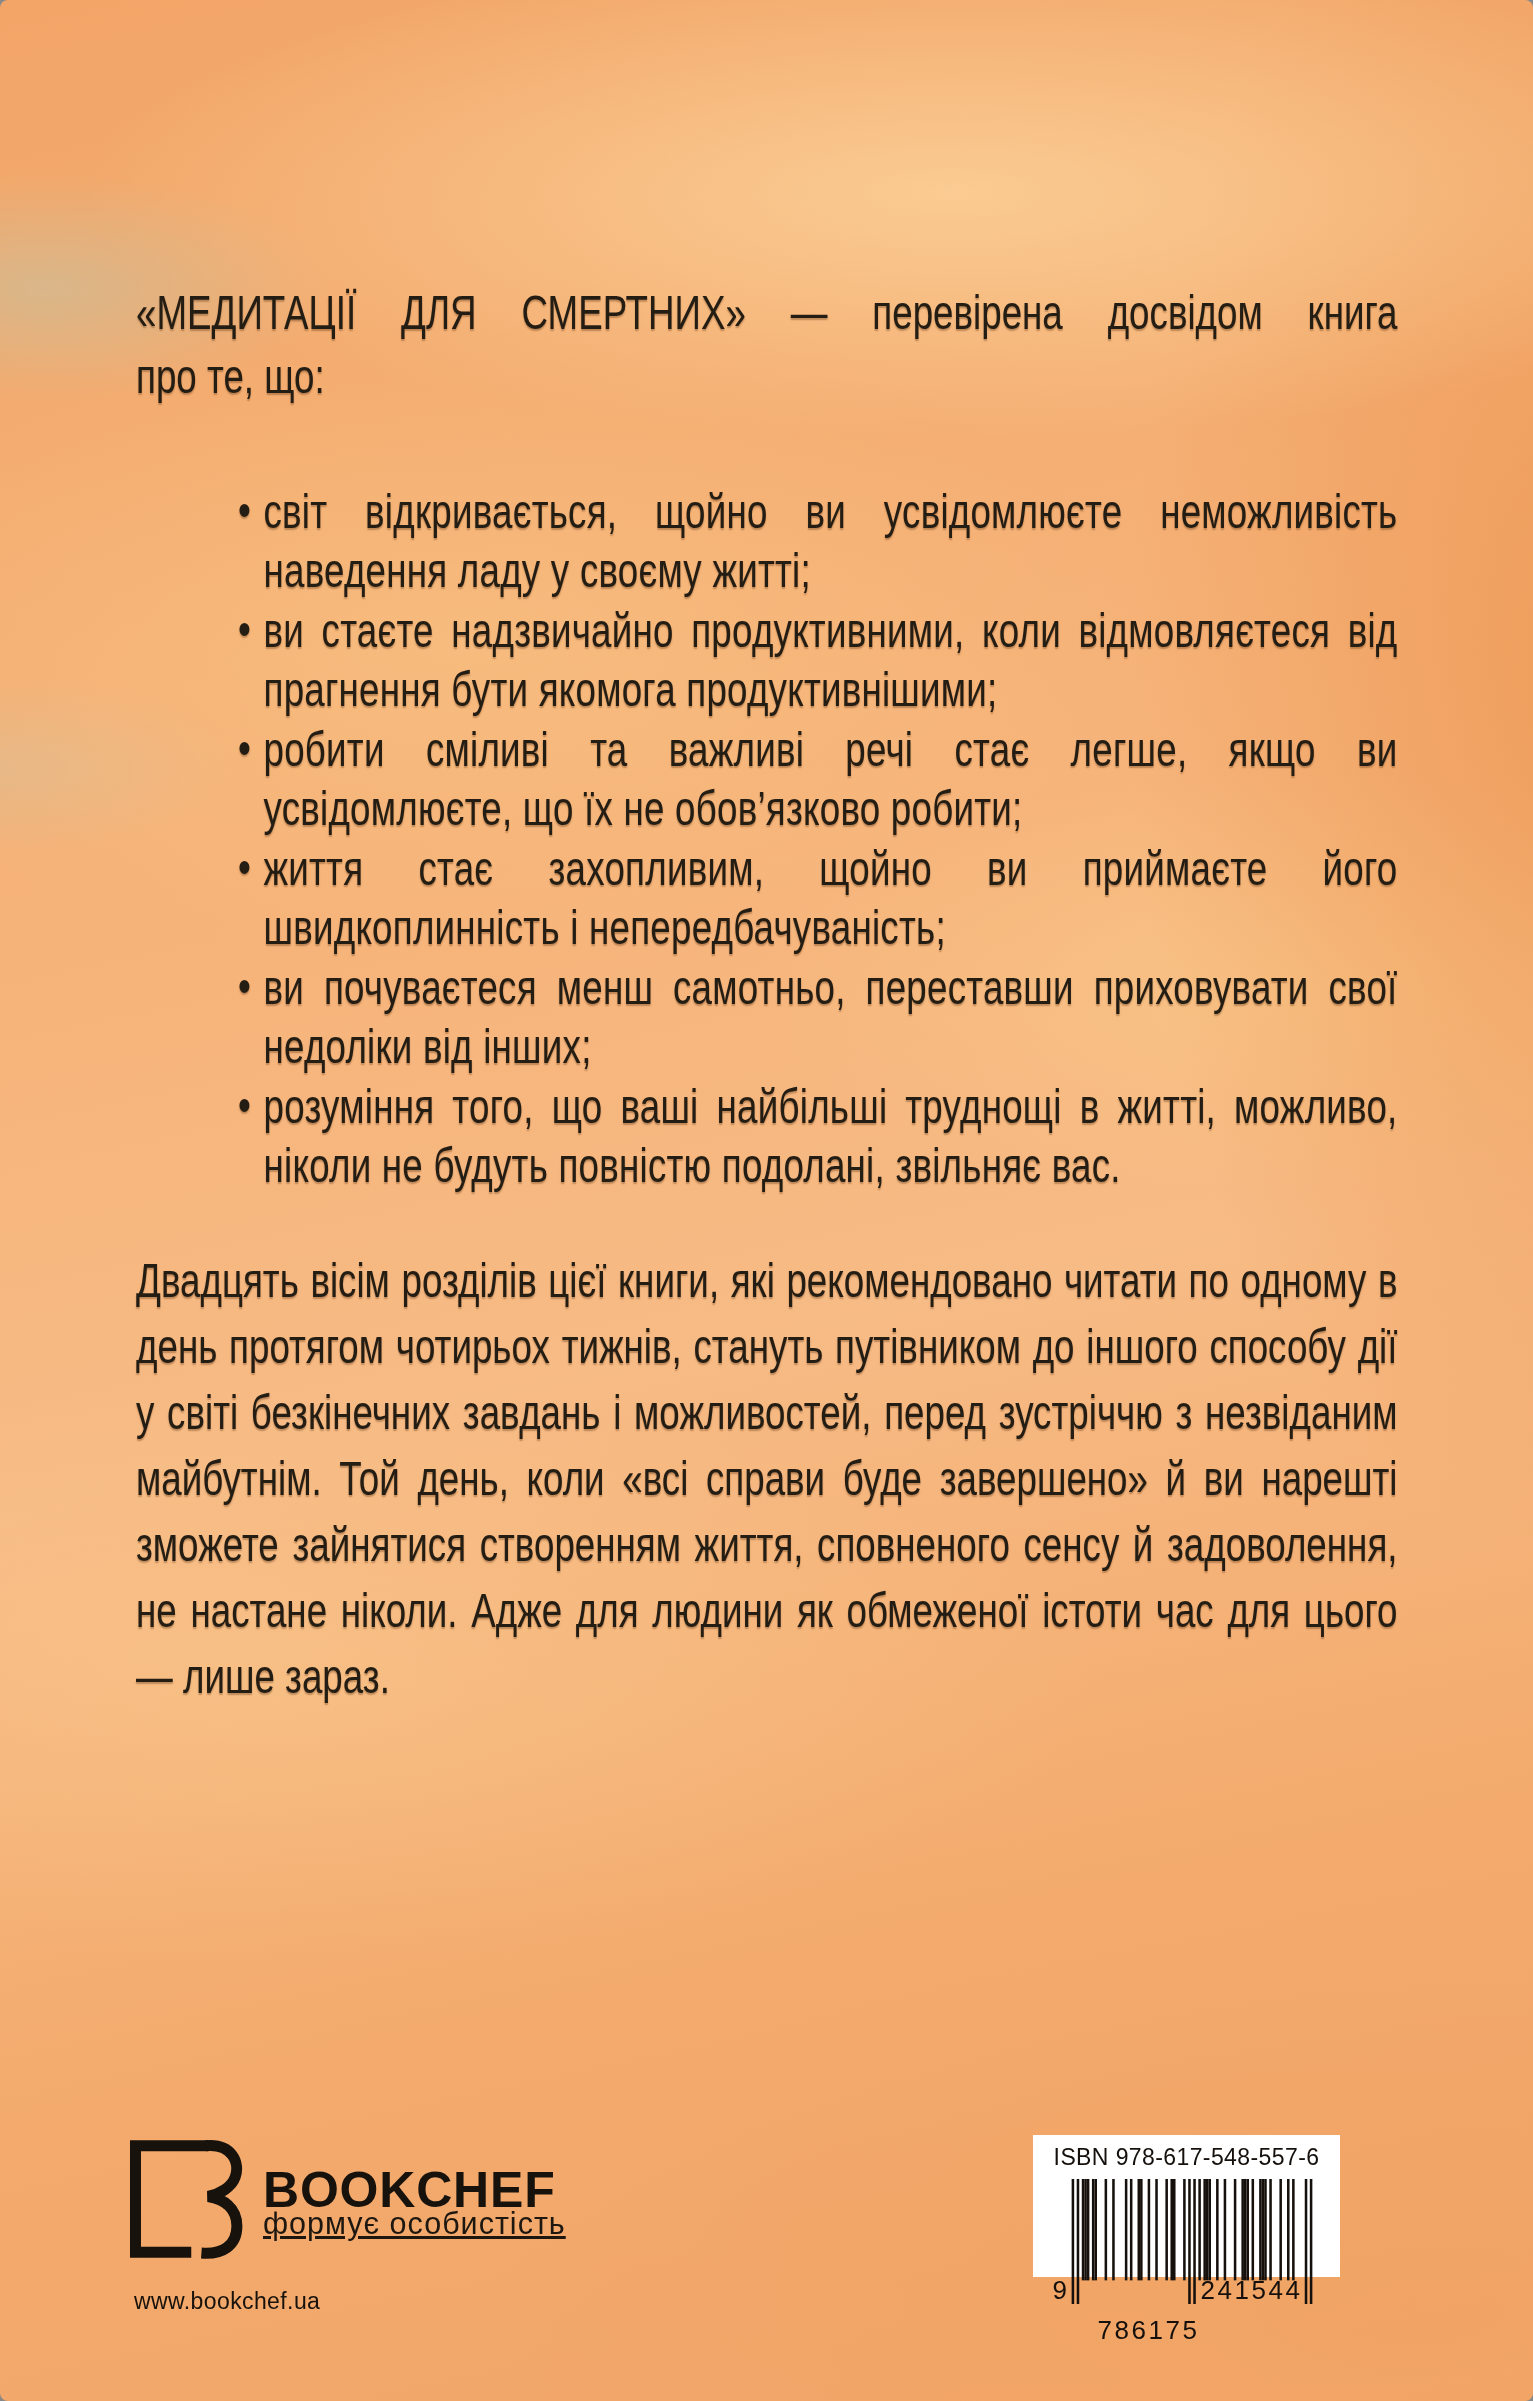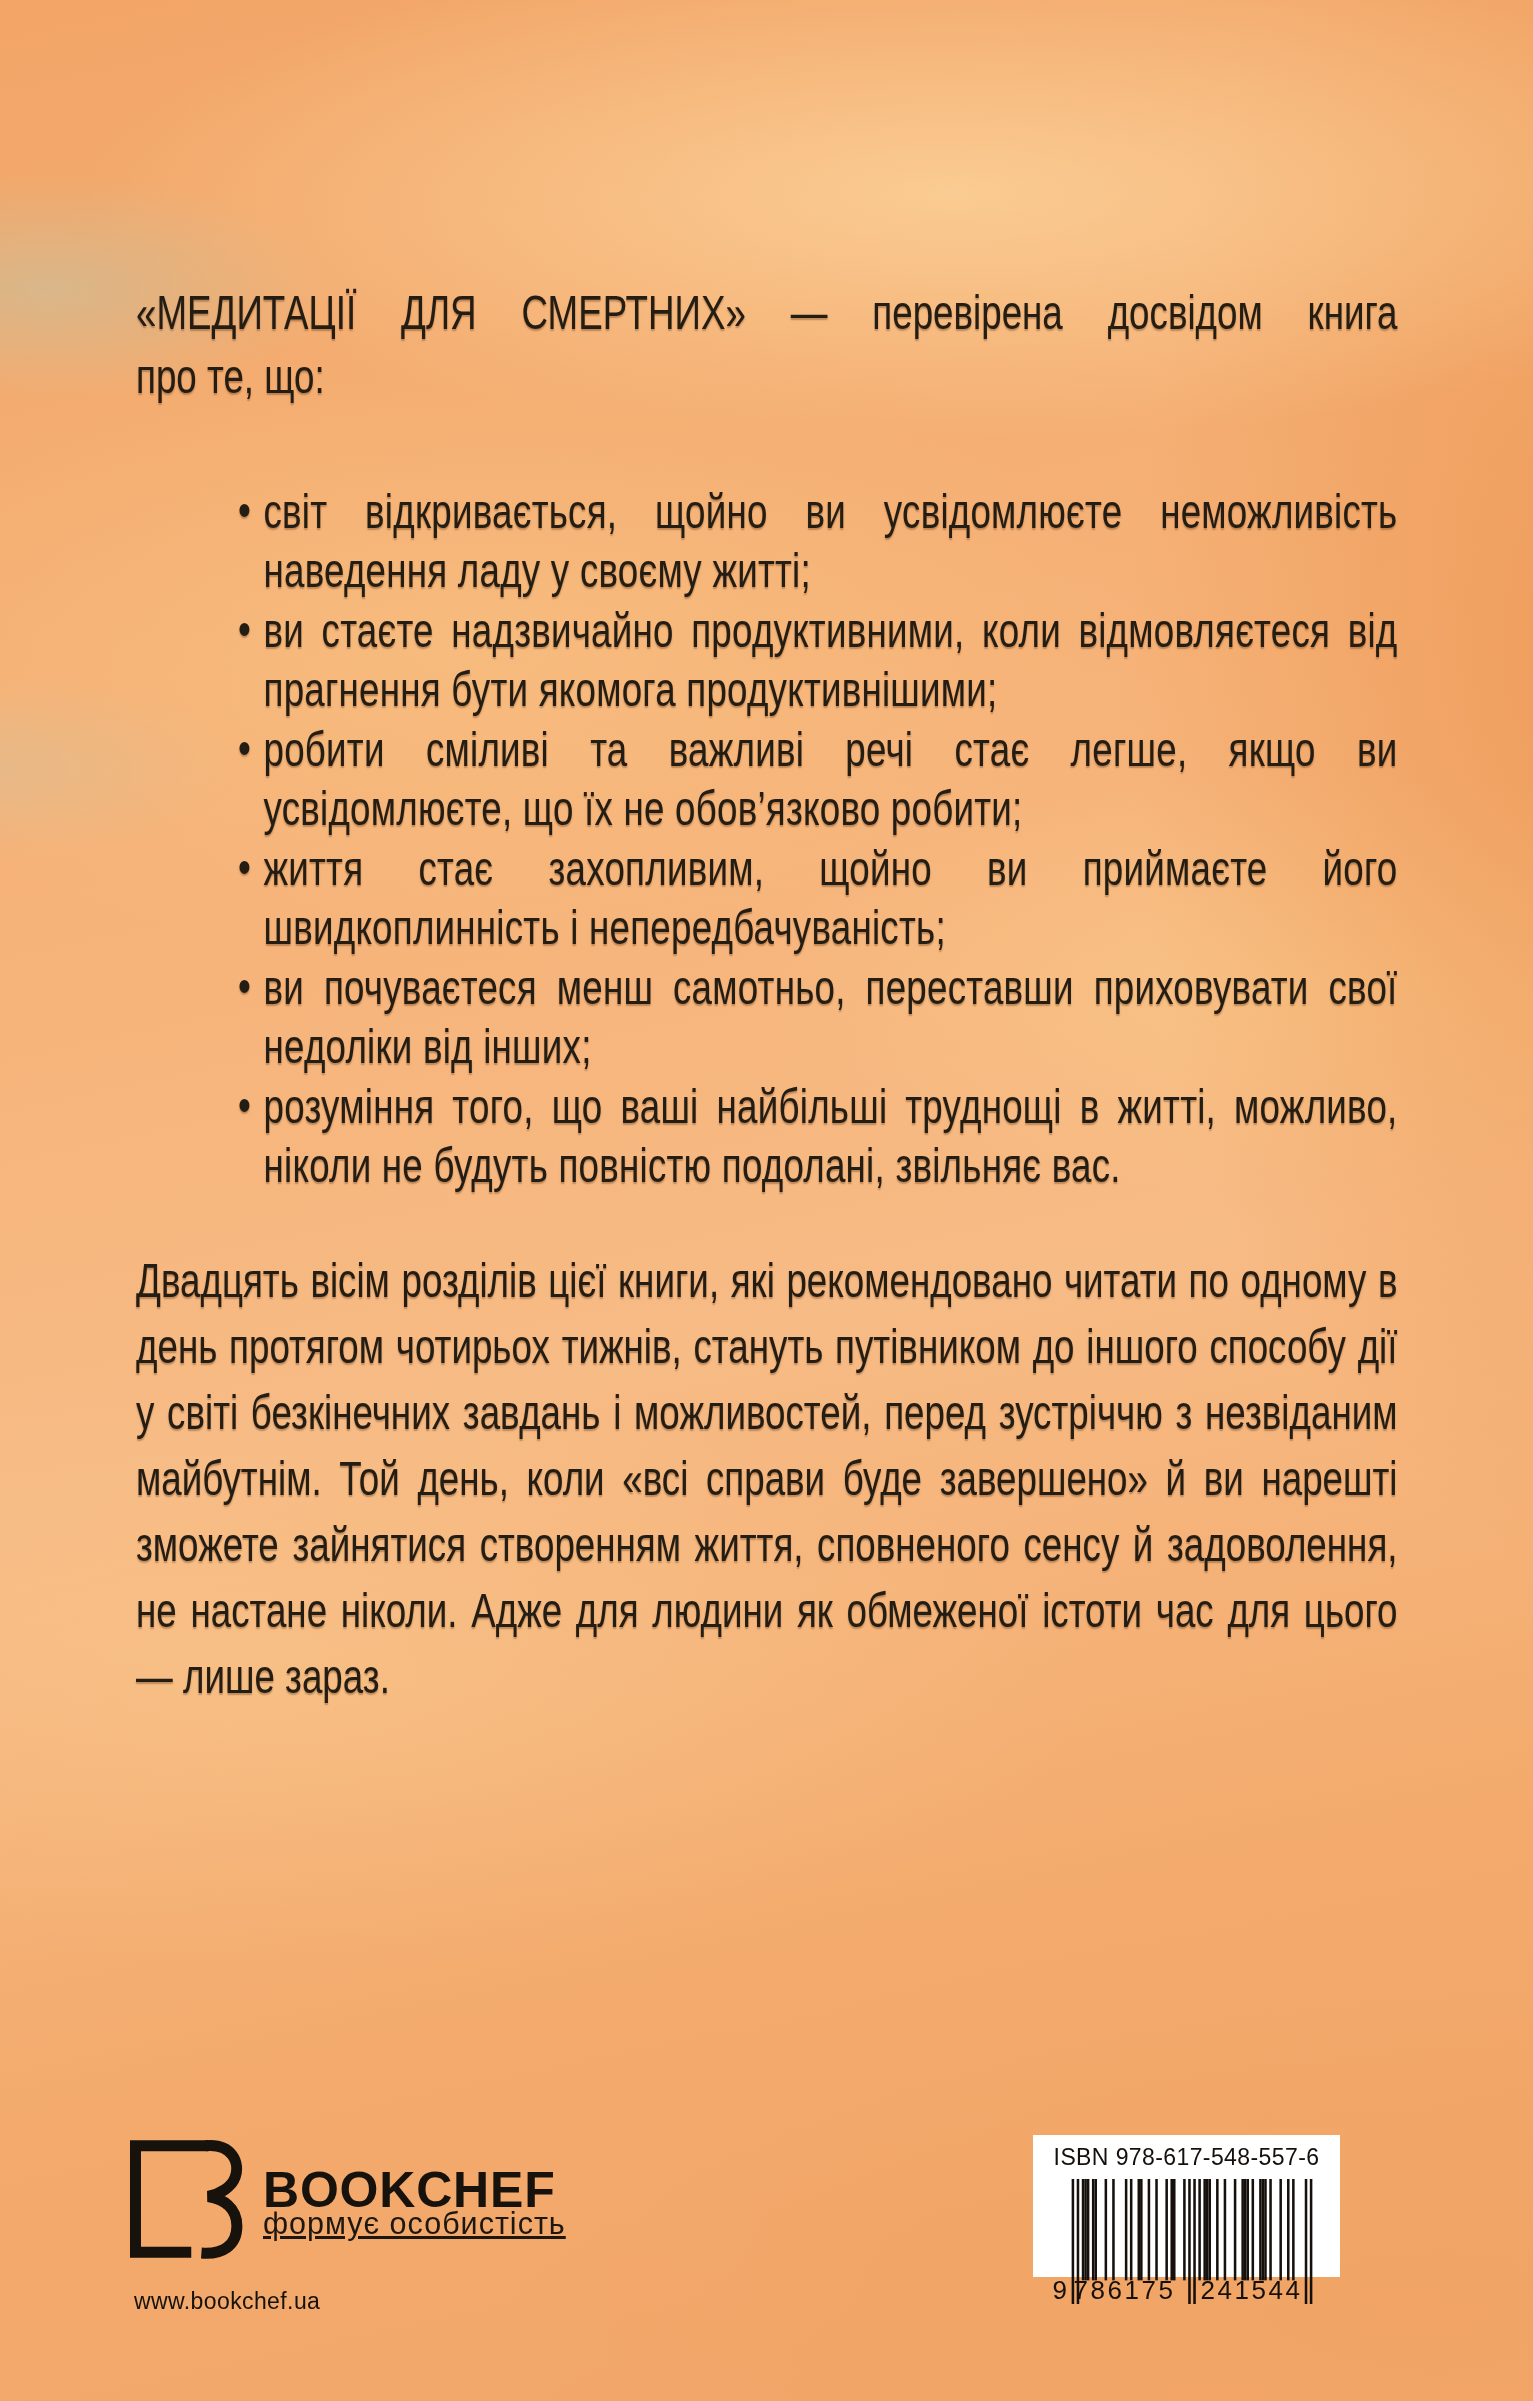--- a/index.html
+++ b/index.html
@@ -13,20 +13,21 @@
     background-image:
       radial-gradient(ellipse 441px 178px at 3% 12%, rgba(196,194,162,.55), transparent 65%),
       radial-gradient(ellipse 365px 144px at 0% 32%, rgba(200,197,168,.32), transparent 65%),
       radial-gradient(ellipse 1272px 365px at 62% 8%, rgba(252,214,158,.75), transparent 68%),
       radial-gradient(ellipse 644px 1272px at 103% 28%, rgba(236,150,82,.75), transparent 70%),
       radial-gradient(ellipse 806px 305px at 86% 41%, rgba(250,207,142,.5), transparent 70%),
       radial-gradient(ellipse 975px 441px at 30% 27%, rgba(250,201,137,.45), transparent 70%),
       radial-gradient(ellipse 1145px 399px at 18% 70%, rgba(250,206,147,.4), transparent 72%),
       radial-gradient(ellipse 1272px 526px at 92% 96%, rgba(238,161,95,.5), transparent 72%),
       linear-gradient(168deg,#f2a567 0%,#f6b379 35%,#f7bb85 55%,#f3aa6c 78%,#f2a669 100%);
+    border-radius: 8px;
   }
   
   .text-column{
     position:absolute;left:136px;top:0;width:1682px;height:2401px;
     transform:scaleX(0.75);transform-origin:top left;
     text-shadow:0 1.7px 1.7px rgba(96,52,18,.38);
   }
   .intro{position:absolute;top:280px;left:0;width:1682px;font-size:49px;line-height:64px;}
   .intro .force-justify{text-align:justify;text-align-last:justify;}
   .bullets{position:absolute;top:482px;left:0;width:1682px;margin:0;padding:0;list-style:none;}
@@ -61,21 +62,21 @@
     position:absolute;left:1033px;top:2135px;width:307px;height:142px;
     background:#ffffff;
   }
   .isbn-label{
     position:absolute;top:9.3px;left:0;width:100%;
     text-align:center;font-size:23px;letter-spacing:0.4px;color:#15100c;
   }
   .barcode-svg{position:absolute;left:38px;top:44px;fill:#15100c;}
   .bc-digit{position:absolute;font-size:26px;color:#15100c;top:141px;line-height:29px;}
   .bc-first{left:3.4px;width:30.5px;text-align:right;}
-  .bc-left{left:38px;width:107px;text-align:center;letter-spacing:2.5px;}
+  .bc-left{left:62px;width:107px;text-align:center;letter-spacing:2.5px;margin-top:40px;}
   .bc-right{left:165px;width:107px;text-align:center;letter-spacing:2.5px;}
 </style>
 </head>
 <body>
 
 <div class="page">
 
   <div class="text-column">
 
     <div class="intro">

